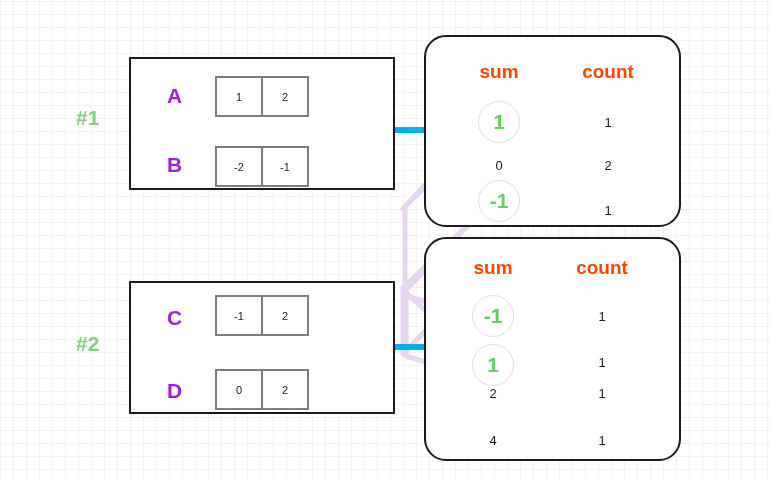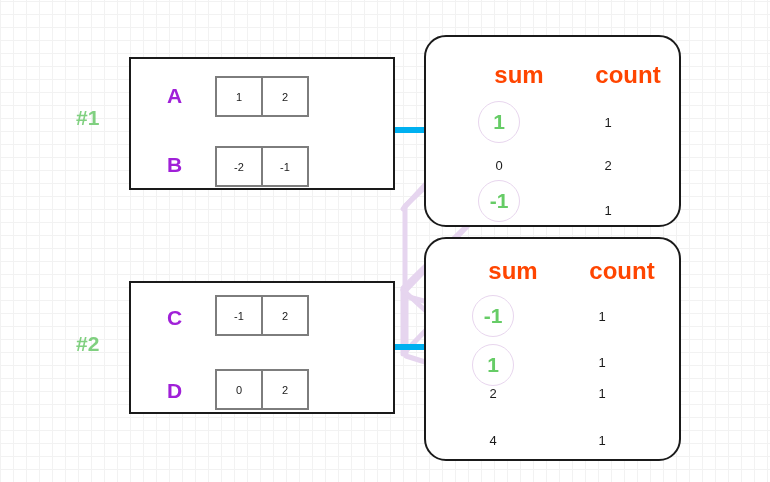--- a/index.html
+++ b/index.html
@@ -82,24 +82,23 @@
     border: 2px solid #1a1a1a;
     border-radius: 22px;
     box-sizing: border-box;
   }
   #panel-1 { left: 424px; top: 35px;  width: 257px; height: 192px; }
   #panel-2 { left: 424px; top: 237px; width: 257px; height: 224px; }
 
   .col-head {
     position: absolute;
     color: #ff4500;
-    font-size: 24px;
+    font-size: 19px;
     font-weight: bold;
     transform: translateX(-50%);
-    margin-left: 20px;
   }
   .agg-val {
     position: absolute;
     color: #1a1a1a;
     font-size: 13px;
     transform: translate(-50%, -50%);
     white-space: nowrap;
   }
   .agg-val.highlight {
     color: #66cc66;

